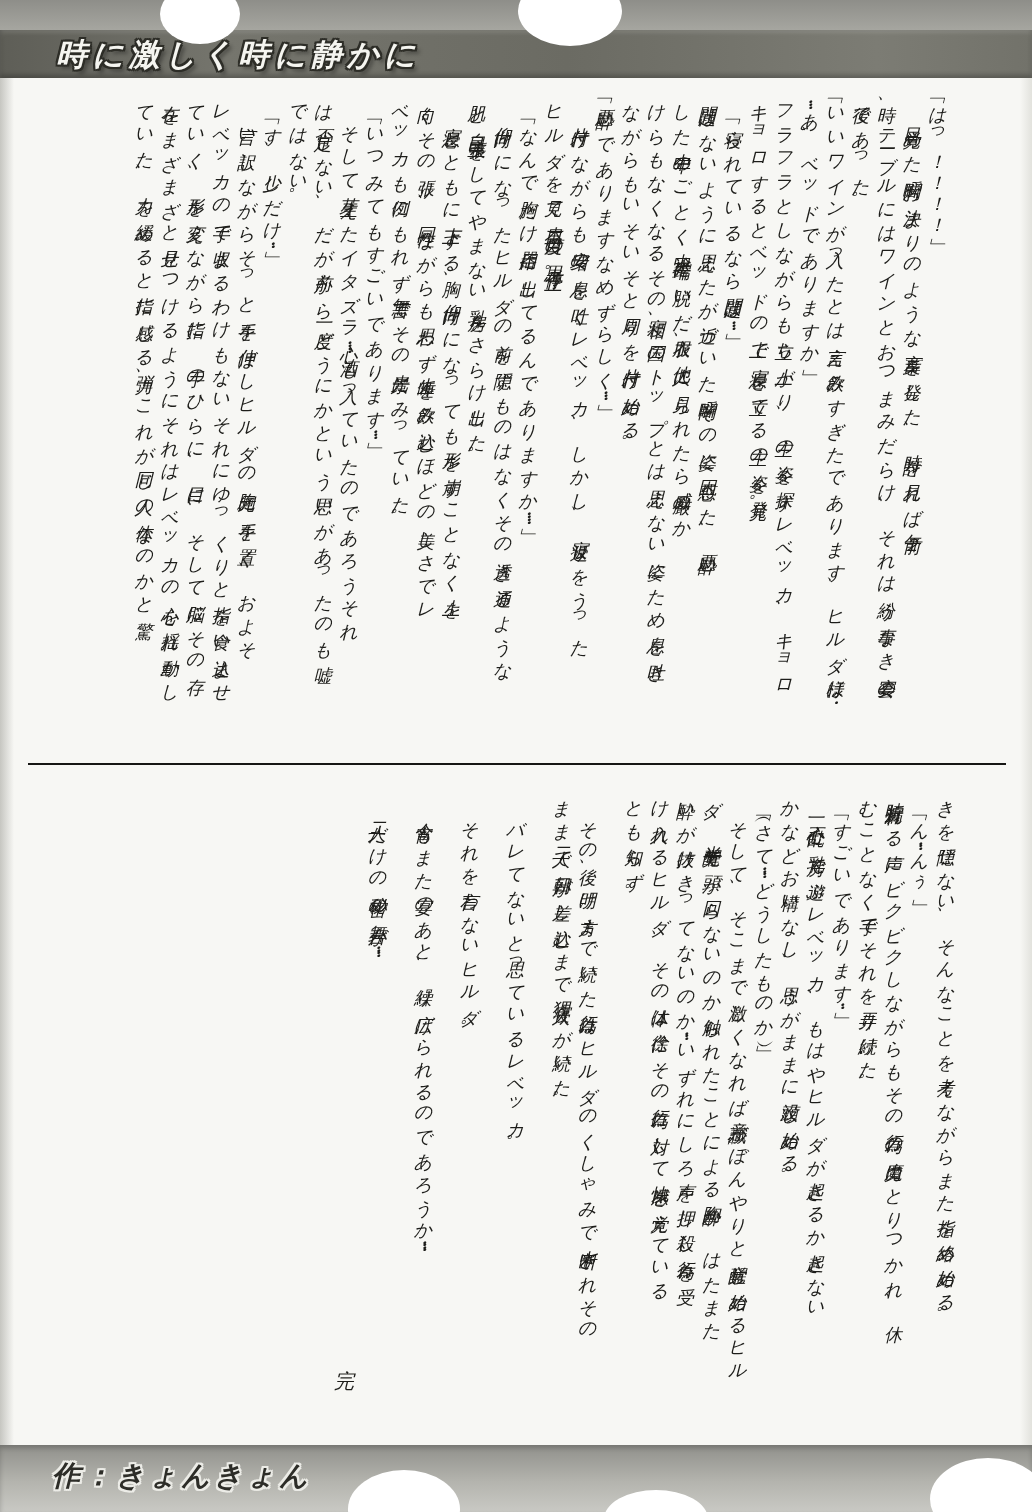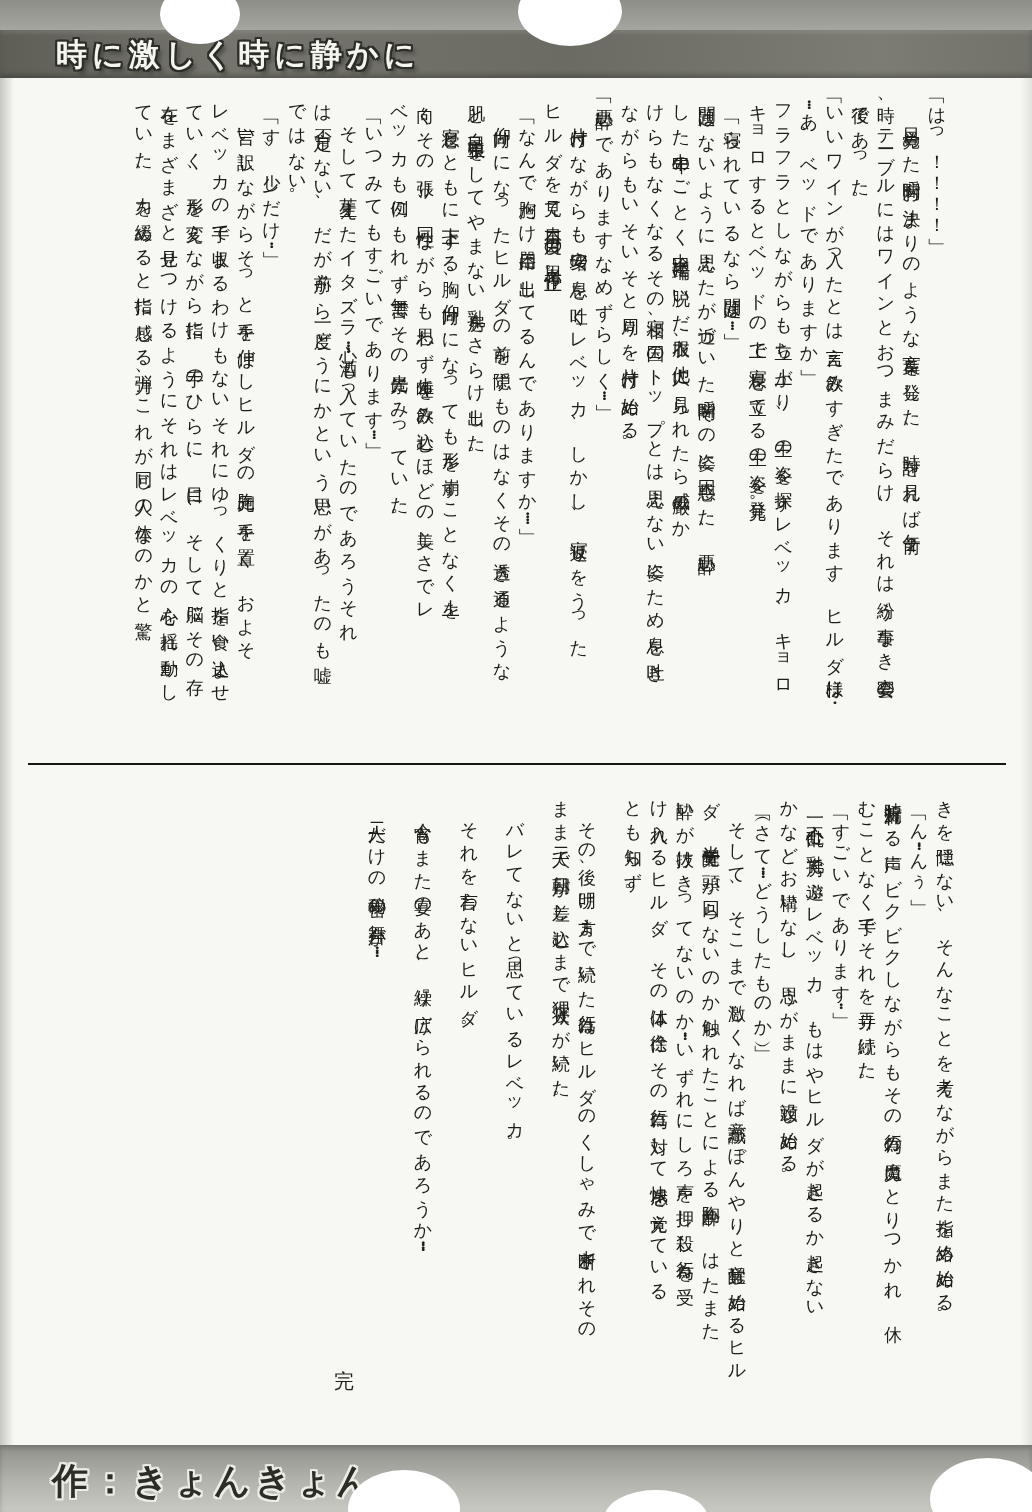--- a/index.html
+++ b/index.html
@@ -1,34 +1,34 @@
 <!DOCTYPE html>
 <html><head>
 <meta charset="utf-8">
 <style>
   html,body{margin:0;padding:0;background:#d8d8d4;}
   .page{position:relative;width:1032px;height:1512px;background:#f7f7f4;overflow:hidden;
-        font-family:"DejaVu Serif","Liberation Serif",serif;}
+        font-family:"DejaVu Serif","Liberation Serif",serif;font-style:italic;}
   
   .top-strip{position:absolute;top:0;left:0;width:100%;height:30px;
              background:linear-gradient(180deg,#8e8e89,#a6a6a0);}
   
   .title-bar{position:absolute;top:30px;left:0;width:100%;height:48px;
              background:linear-gradient(90deg,#5e5e57,#75756d 22%,#6b6b63 55%,#7c7c74 85%,#72726a);
              box-shadow:inset 0 -3px 5px rgba(0,0,0,.25), inset 0 3px 4px rgba(255,255,255,.12);}
   .title-text{position:absolute;left:56px;top:4px;font-size:31px;font-weight:bold;color:#f5f5f0;
               letter-spacing:5px;white-space:nowrap;
               text-shadow:-2px 0 #2e2e28,2px 0 #2e2e28,0 -2px #2e2e28,0 2px #2e2e28,
                           -2px -2px #2e2e28,2px 2px #2e2e28,-2px 2px #2e2e28,2px -2px #2e2e28,
                           4px 4px 4px rgba(0,0,0,.45);}
   
   .footer-bar{position:absolute;top:1445px;left:0;width:100%;height:67px;
               background:linear-gradient(180deg,#90908b,#b4b4ae 55%,#c9c9c4);
               box-shadow:inset 0 3px 5px rgba(0,0,0,.2);}
-  .credit-text{position:absolute;left:52px;top:12px;font-size:36px;font-weight:bold;color:#2d2d28;
+  .credit-text{position:absolute;left:52px;top:12px;font-size:28px;font-weight:bold;color:#2d2d28;
                letter-spacing:4px;white-space:nowrap;
                text-shadow:-2px 0 #ecece7,2px 0 #ecece7,0 -2px #ecece7,0 2px #ecece7,
                            -2px -2px #ecece7,2px 2px #ecece7,-2px 2px #ecece7,2px -2px #ecece7;}
   
   .hole{position:absolute;background:#ffffff;border-radius:50%;}
   .hole-t1{left:160px;top:-16px;width:80px;height:60px;}
   .hole-t2{left:518px;top:-24px;width:104px;height:70px;}
   .hole-b1{left:348px;top:1470px;width:112px;height:78px;}
   .hole-b2{left:604px;top:1490px;width:104px;height:58px;}
   .hole-b3{left:930px;top:1458px;width:116px;height:82px;}

